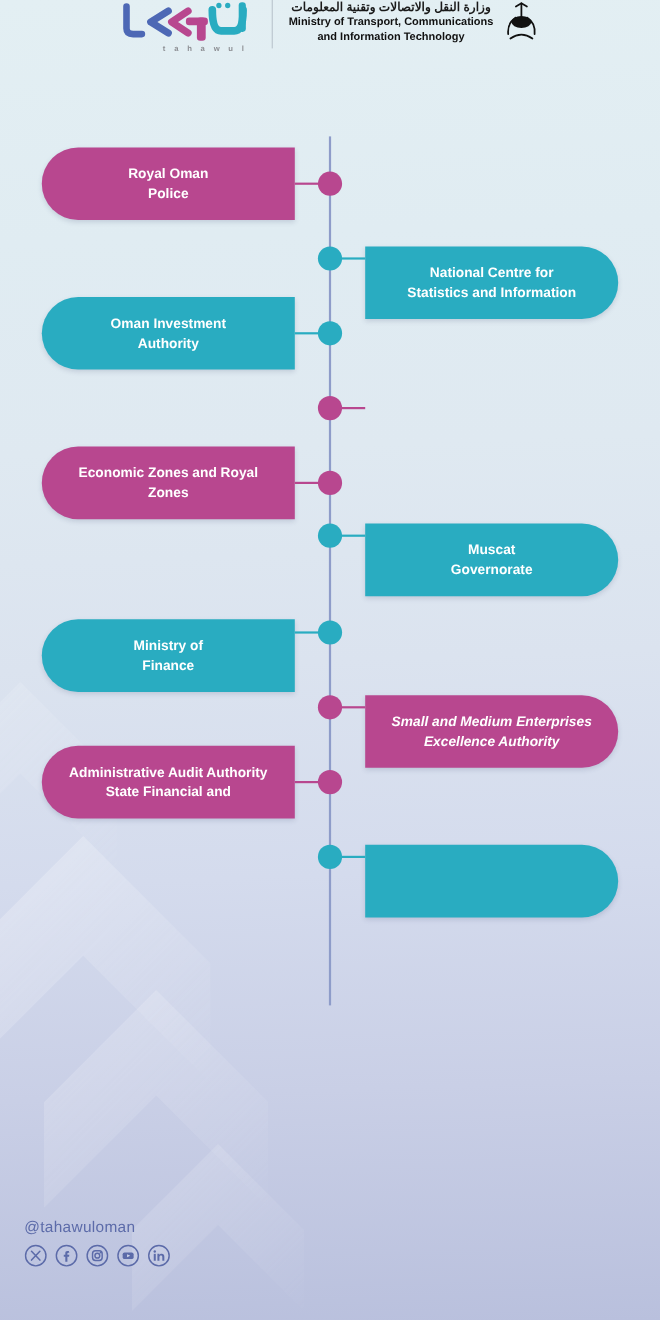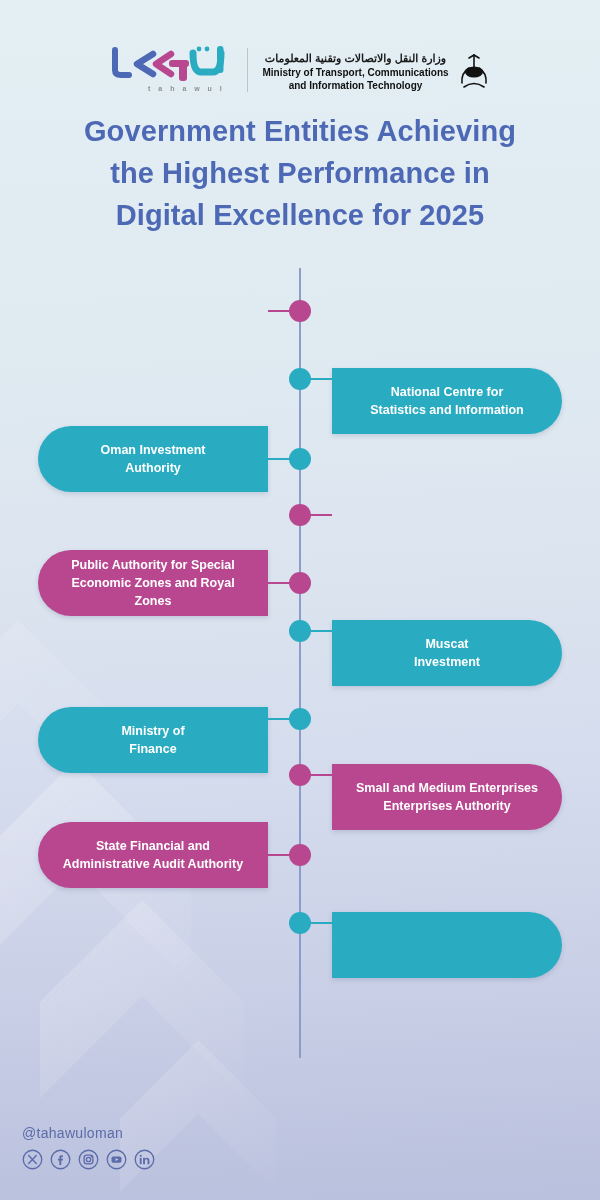--- a/index.html
+++ b/index.html
@@ -22,21 +22,21 @@
   .wm-d{ left:120px; top:1040px;width:230px; height:230px; opacity:.32;}
   .chevron-shape{
     position:absolute; inset:0;
     background:linear-gradient(135deg, rgba(255,255,255,.55) 0%, rgba(255,255,255,.0) 70%);
     clip-path:polygon(0% 34%, 34% 0%, 68% 34%, 68% 66%, 34% 32%, 0% 66%);
   }
 
   
   .header{
     position:relative; height:92px;
-    display:flex; align-items:flex-end; justify-content:center;
+    display:flex; align-items:flex-start; justify-content:center;
     gap:14px;
   }
   .tahawul-logo{ display:flex; flex-direction:column; align-items:center; }
   .tahawul-mark{ display:block; }
   .tahawul-word{
     font-size:7px; letter-spacing:3px; color:#8d8f94;
     margin-top:1px; margin-left:30px; font-weight:600;
   }
   .hdr-divider{ width:1px; height:44px; background:#b9c4cc; }
   .mottc{ display:flex; align-items:center; gap:8px; }
@@ -86,21 +86,21 @@
   .row.right .connector{ right:268px; }
 
   .dot{
     position:absolute; left:300px; top:50%;
     width:22px; height:22px; border-radius:50%;
     transform:translate(-50%,-50%);
   }
 
   
   .footer{
-    position:absolute; left:22px; bottom:30px;
+    position:absolute; left:22px; bottom:48px;
     color:#5b6aa8;
   }
   .handle{ font-size:14px; font-weight:400; letter-spacing:.3px; color:#5c6ba9; }
   .socials{ display:flex; gap:7px; margin-top:8px; }
   .soc{ width:21px; height:21px; display:block; }
 </style>
 </head>
 <body>
 
 <div id="poster">
@@ -153,102 +153,102 @@
           <path d="M5 30 Q4 20 12 15"></path>
           <path d="M29 30 Q30 20 22 15"></path>
           <path d="M7 34 Q17 27 27 34"></path>
         </g>
         <ellipse cx="17" cy="19" rx="9" ry="5.5" fill="#111"></ellipse>
         <rect x="13" y="15" width="8" height="3" fill="#111"></rect>
       </svg>
     </div>
   </div>
 
-  <div class="title">
-    <div>Government Entities Achieving</div>
-    <div>the Highest Performance in</div>
-    <div>Digital Excellence for 2025</div>
-  </div>
 
   <div class="timeline">
     <div class="axis"></div>
     <div id="rows">
         <div class="row left" style="top: 10px;">
+          <div class="pill" style="background: rgb(184, 71, 143);">
+            <div>
+              <div>Royal Oman</div>
+              <div>Police</div>
+            </div>
+          </div>
           <div class="connector" style="background: rgb(184, 71, 143);"></div>
           <div class="dot" style="background: rgb(184, 71, 143);"></div>
         </div>
         <div class="row right" style="top: 78px;">
           <div class="pill" style="background: rgb(41, 172, 193);">
             <div>
               <div>National Centre for</div>
               <div>Statistics and Information</div>
             </div>
           </div>
           <div class="connector" style="background: rgb(41, 172, 193);"></div>
           <div class="dot" style="background: rgb(41, 172, 193);"></div>
         </div>
-        <div class="row left" style="top: 158px;">
+        <div class="row left" style="top: 146px;">
           <div class="pill" style="background: rgb(41, 172, 193);">
             <div>
               <div>Oman Investment</div>
               <div>Authority</div>
             </div>
           </div>
           <div class="connector" style="background: rgb(41, 172, 193);"></div>
           <div class="dot" style="background: rgb(41, 172, 193);"></div>
         </div>
         <div class="row right" style="top: 214px;">
           <div class="connector" style="background: rgb(184, 71, 143);"></div>
           <div class="dot" style="background: rgb(184, 71, 143);"></div>
         </div>
         <div class="row left" style="top: 282px;">
           <div class="pill" style="background: rgb(184, 71, 143);">
             <div>
-              <div>Public Authority for Special</div>
               <div>Economic Zones and Royal Zones</div>
             </div>
           </div>
           <div class="connector" style="background: rgb(184, 71, 143);"></div>
           <div class="dot" style="background: rgb(184, 71, 143);"></div>
         </div>
         <div class="row right" style="top: 330px;">
           <div class="pill" style="background: rgb(41, 172, 193);">
             <div>
               <div>Muscat</div>
-              <div>Investment</div>
+              <div>Governorate</div>
             </div>
           </div>
           <div class="connector" style="background: rgb(41, 172, 193);"></div>
           <div class="dot" style="background: rgb(41, 172, 193);"></div>
         </div>
         <div class="row left" style="top: 418px;">
           <div class="pill" style="background: rgb(41, 172, 193); margin-top: 42px;">
             <div>
               <div>Ministry of</div>
               <div>Finance</div>
             </div>
           </div>
           <div class="connector" style="background: rgb(41, 172, 193);"></div>
           <div class="dot" style="background: rgb(41, 172, 193);"></div>
         </div>
-        <div class="row right" style="top: 474px;">
+        <div class="row right" style="top: 486px; font-style: italic;">
           <div class="pill" style="background: rgb(184, 71, 143);">
             <div>
               <div>Small and Medium Enterprises</div>
-              <div>Enterprises Authority</div>
+              <div>Excellence Authority</div>
             </div>
           </div>
           <div class="connector" style="background: rgb(184, 71, 143);"></div>
           <div class="dot" style="background: rgb(184, 71, 143);"></div>
         </div>
         <div class="row left" style="top: 554px;">
           <div class="pill" style="background: rgb(184, 71, 143);">
             <div>
+              <div>Administrative Audit Authority</div>
               <div>State Financial and</div>
-              <div>Administrative Audit Authority</div>
             </div>
           </div>
           <div class="connector" style="background: rgb(184, 71, 143);"></div>
           <div class="dot" style="background: rgb(184, 71, 143);"></div>
         </div>
         <div class="row right" style="top: 622px;">
           <div class="pill" style="background: rgb(41, 172, 193);">
             <div>
             </div>
           </div>

